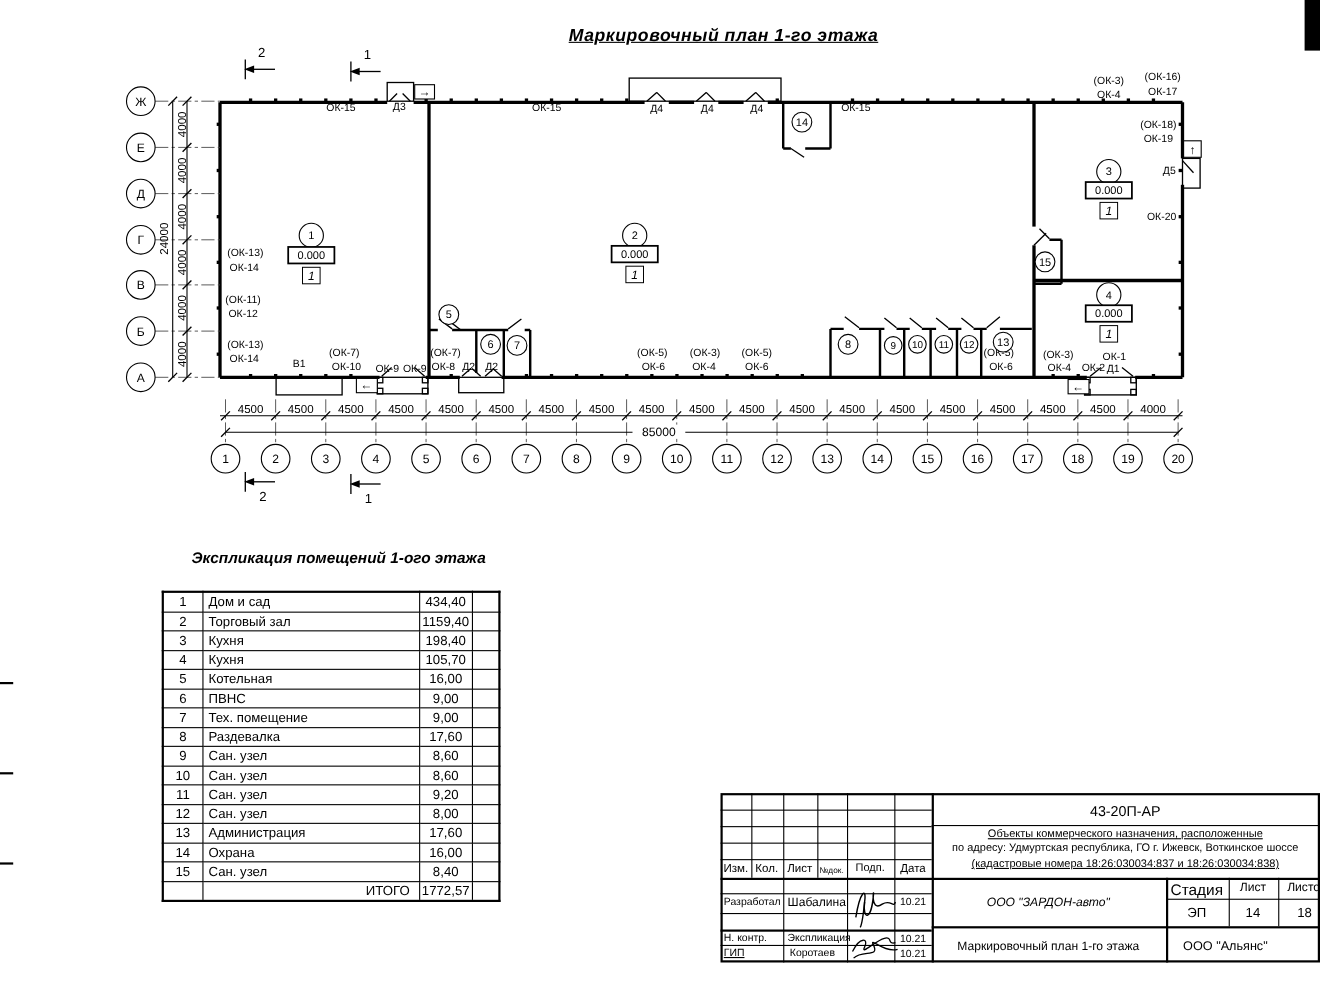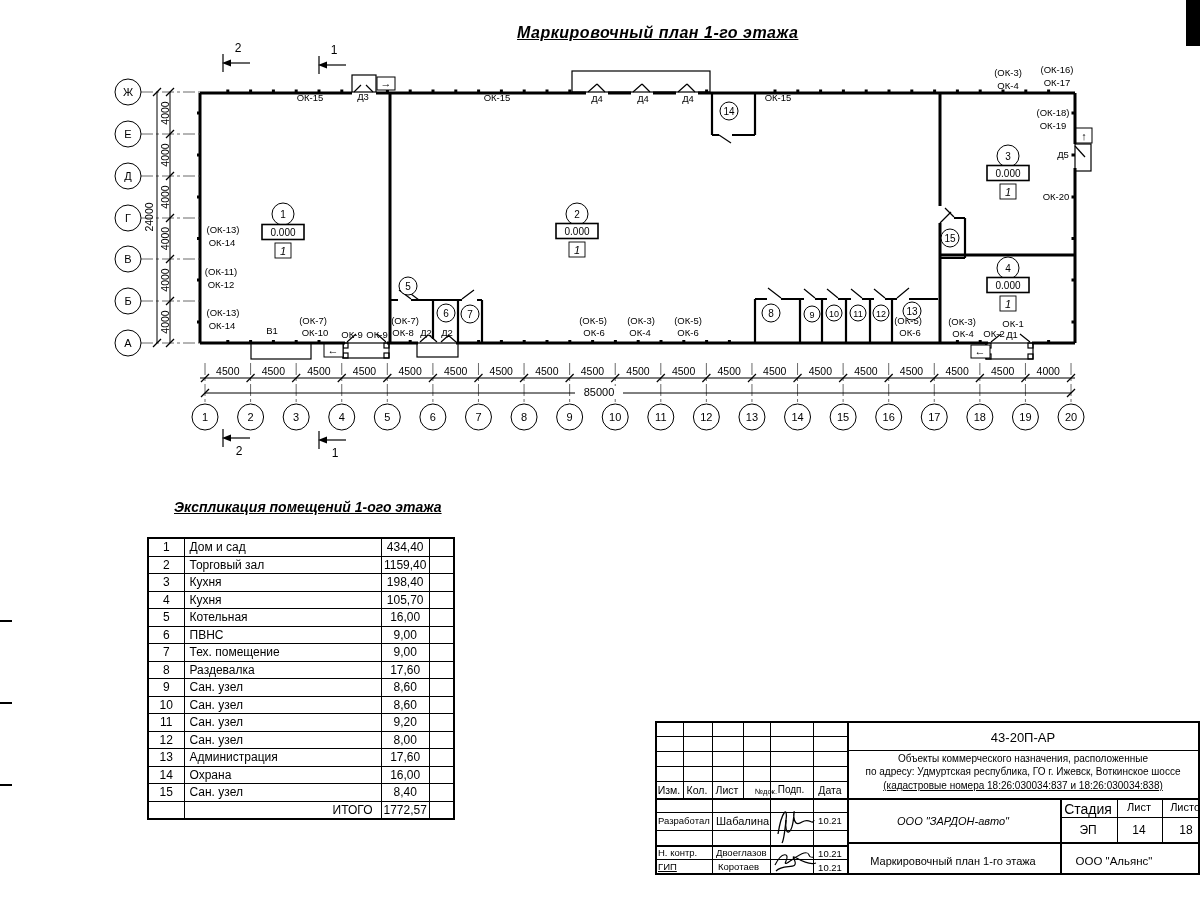--- a/index.html
+++ b/index.html
@@ -3,21 +3,21 @@
 <meta charset="utf-8">
 <style>
   html,body{margin:0;padding:0;}
   body{width:1200px;height:900px;background:#fff;position:relative;overflow:hidden;
        font-family:"Liberation Sans",sans-serif;color:#000;}
   .abs{position:absolute;}
   .ln{position:absolute;background:#000;}
   #main-title{position:absolute;left:517px;top:24px;font-size:16px;font-weight:bold;
               font-style:italic;text-decoration:underline;letter-spacing:.5px;}
   #expl-title{position:absolute;left:174px;top:499px;font-size:14px;font-weight:bold;
-              font-style:italic;text-decoration:underline;}
+              font-style:italic;}
   #plan-svg{position:absolute;left:0;top:0;}
   #expl-table{position:absolute;left:147px;top:537px;border-collapse:collapse;border:2px solid #000;}
   #expl-table td{border:1px solid #000;padding:0 5px;font-size:12px;height:16.5px;
                  vertical-align:middle;}
   #expl-table td.hdr{font-size:11px;text-align:center;line-height:1.15;white-space:pre-line;
                      height:33px;padding:0 2px;}
   #expl-table td.num,#expl-table td.area{text-align:center;padding:0 2px;}
   #expl-table td.total-lb{text-align:right;padding-right:8px;}
   .st{position:absolute;font-size:10px;white-space:nowrap;}
   .stc{transform:translateX(-50%);}
@@ -564,36 +564,36 @@
 <div class="ln" style="left:655px;top:798px;width:545px;height:2px;"></div>
 <div class="ln" style="left:655px;top:812px;width:192px;height:1px;"></div>
 <div class="ln" style="left:655px;top:830px;width:192px;height:1px;"></div>
 <div class="ln" style="left:655px;top:845px;width:192px;height:2px;"></div>
 <div class="ln" style="left:655px;top:859px;width:192px;height:1px;"></div>
 <div class="ln" style="left:847px;top:750px;width:353px;height:1px;"></div>
 <div class="ln" style="left:1060px;top:817px;width:140px;height:1px;"></div>
 <div class="ln" style="left:847px;top:842px;width:353px;height:2px;"></div>
 
 <div class="st stc" style="left:1023px;top:730px;font-size:13px;">43-20П-АР</div>
-<div class="st stc" style="left:1023px;top:753px;">Объекты коммерческого назначения, расположенные</div>
+<div class="st stc" style="left:1023px;top:753px;text-decoration:underline;">Объекты коммерческого назначения, расположенные</div>
 <div class="st stc" style="left:1023px;top:766px;">по адресу: Удмуртская республика, ГО г. Ижевск, Воткинское шоссе</div>
 <div class="st stc" style="left:1023px;top:780px;text-decoration:underline;">(кадастровые номера 18:26:030034:837 и 18:26:030034:838)</div>
 
 <div class="st stc" style="left:669px;top:784px;font-size:10.5px;">Изм.</div>
 <div class="st stc" style="left:697px;top:784px;font-size:10.5px;">Кол.</div>
 <div class="st stc" style="left:727px;top:784px;font-size:10.5px;">Лист</div>
-<div class="st stc" style="left:756px;top:787px;font-size:7.5px;padding-left:20px;">№док.</div>
+<div class="st stc" style="left:756px;top:787px;font-size:7.5px;">№док.</div>
 <div class="st stc" style="left:791px;top:784px;font-size:10px;">Подп.</div>
 <div class="st stc" style="left:830px;top:784px;font-size:10.5px;">Дата</div>
 
 <div class="st" style="left:658px;top:815px;font-size:9.5px;">Разработал</div>
 <div class="st" style="left:716px;top:815px;font-size:11px;">Шабалина</div>
 <div class="st stc" style="left:830px;top:815px;font-size:9.5px;">10.21</div>
 <div class="st" style="left:658px;top:847px;font-size:9.5px;">Н. контр.</div>
-<div class="st" style="left:716px;top:847px;font-size:9.5px;">Двоеглазов</div>
+<div class="st" style="left:716px;top:847px;font-size:9.5px;">Экспликация</div>
 <div class="st stc" style="left:830px;top:848px;font-size:9.5px;">10.21</div>
 <div class="st" style="left:658px;top:861px;font-size:9.5px;text-decoration:underline;">ГИП</div>
 <div class="st" style="left:718px;top:861px;font-size:9.5px;">Коротаев</div>
 <div class="st stc" style="left:830px;top:862px;font-size:9.5px;">10.21</div>
 
 <svg class="abs" style="left:772px;top:800px;" width="45" height="44">
   <path d="M6,34 C10,10 16,6 14,20 C12,36 20,38 22,14 C23,4 18,30 30,22 C38,17 40,26 42,20" stroke="#000" stroke-width="1.3" fill="none"></path>
   <path d="M14,20 C13,30 12,40 10,43" stroke="#000" stroke-width="1.3" fill="none"></path>
 </svg>
 <svg class="abs" style="left:770px;top:845px;" width="50" height="30">

